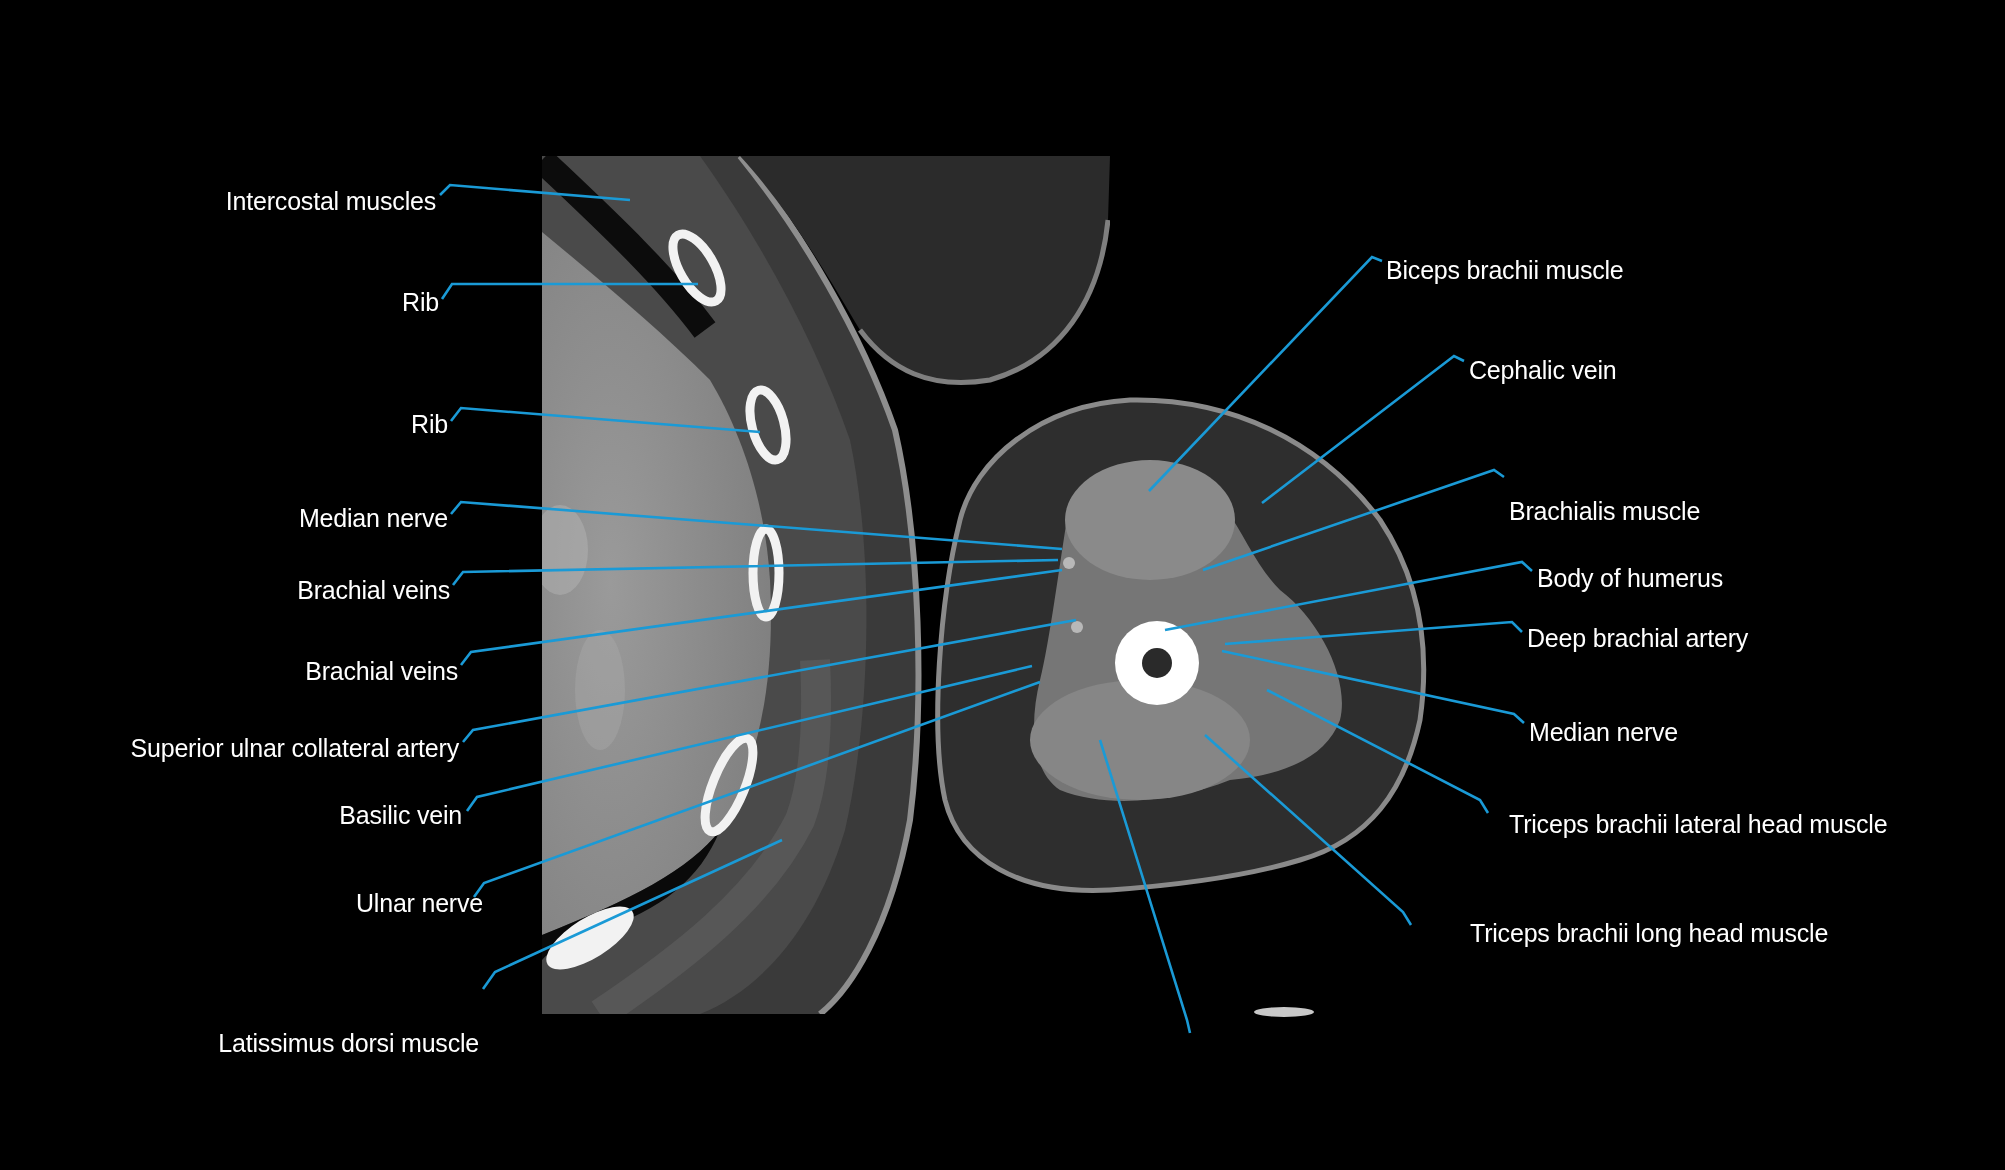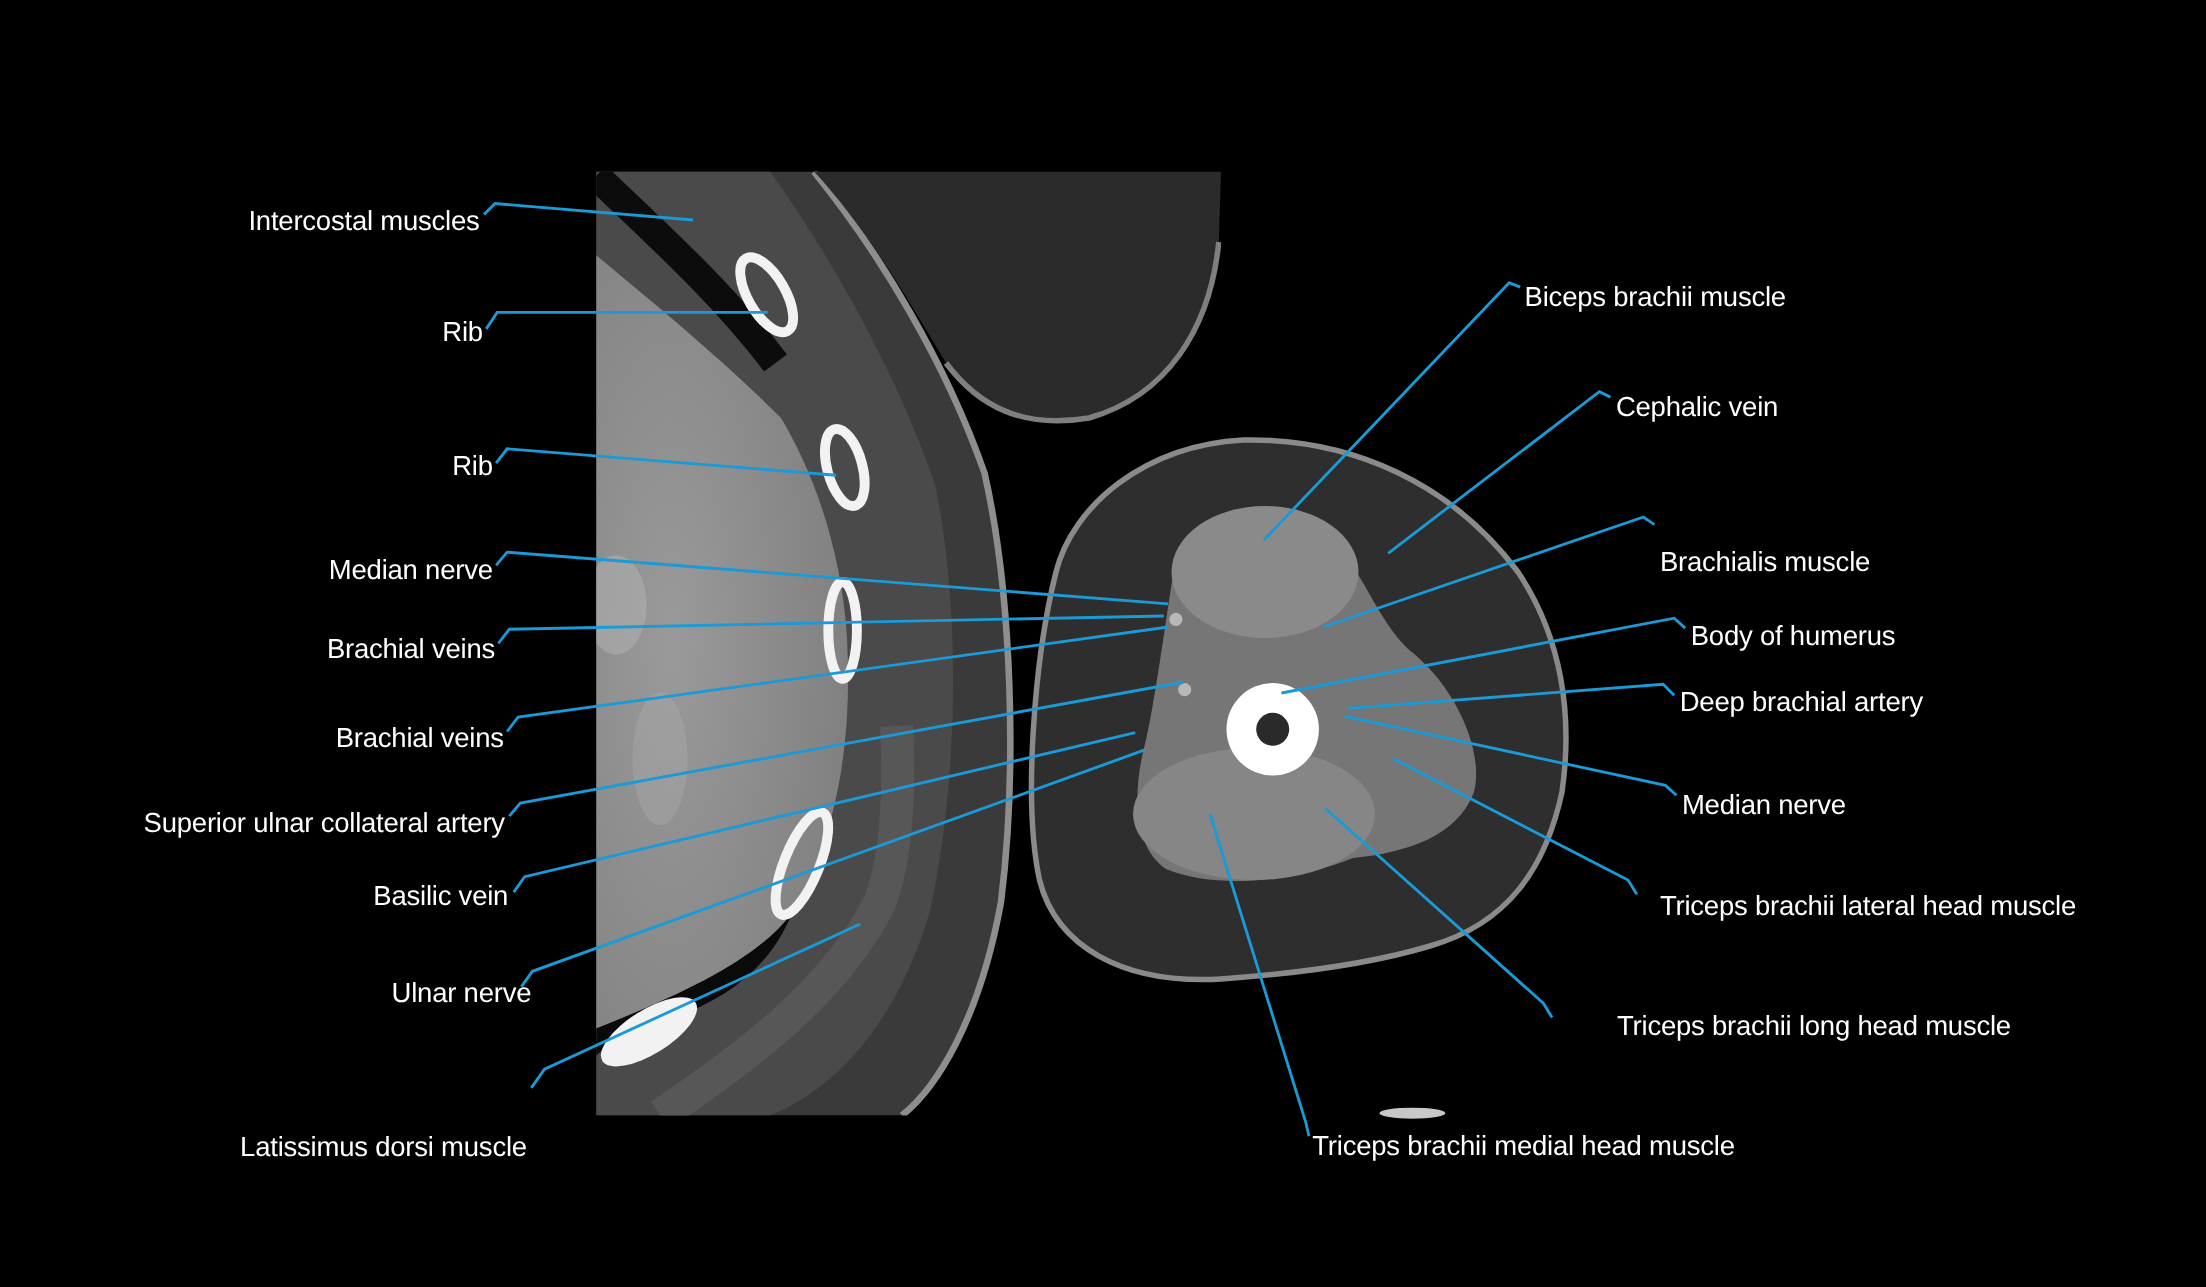--- a/index.html
+++ b/index.html
@@ -109,15 +109,14 @@
   <div class="label right-align" style="right:1526px; top:1028px;">Latissimus dorsi muscle</div>
 
   <div class="label" style="left:1386px; top:255px;">Biceps brachii muscle</div>
   <div class="label" style="left:1469px; top:355px;">Cephalic vein</div>
   <div class="label" style="left:1509px; top:496px;">Brachialis muscle</div>
   <div class="label" style="left:1537px; top:563px;">Body of humerus</div>
   <div class="label" style="left:1527px; top:623px;">Deep brachial artery</div>
   <div class="label" style="left:1529px; top:717px;">Median nerve</div>
   <div class="label" style="left:1493px; top:809px;margin-left:16px;">Triceps brachii lateral head muscle</div>
   <div class="label" style="left:1470px; top:918px;">Triceps brachii long head muscle</div>
-  <div class="label" style="left:1193px; top:1027px;">Triceps brachii medial head muscle</div>
 
 </div>
 
 </body></html>

